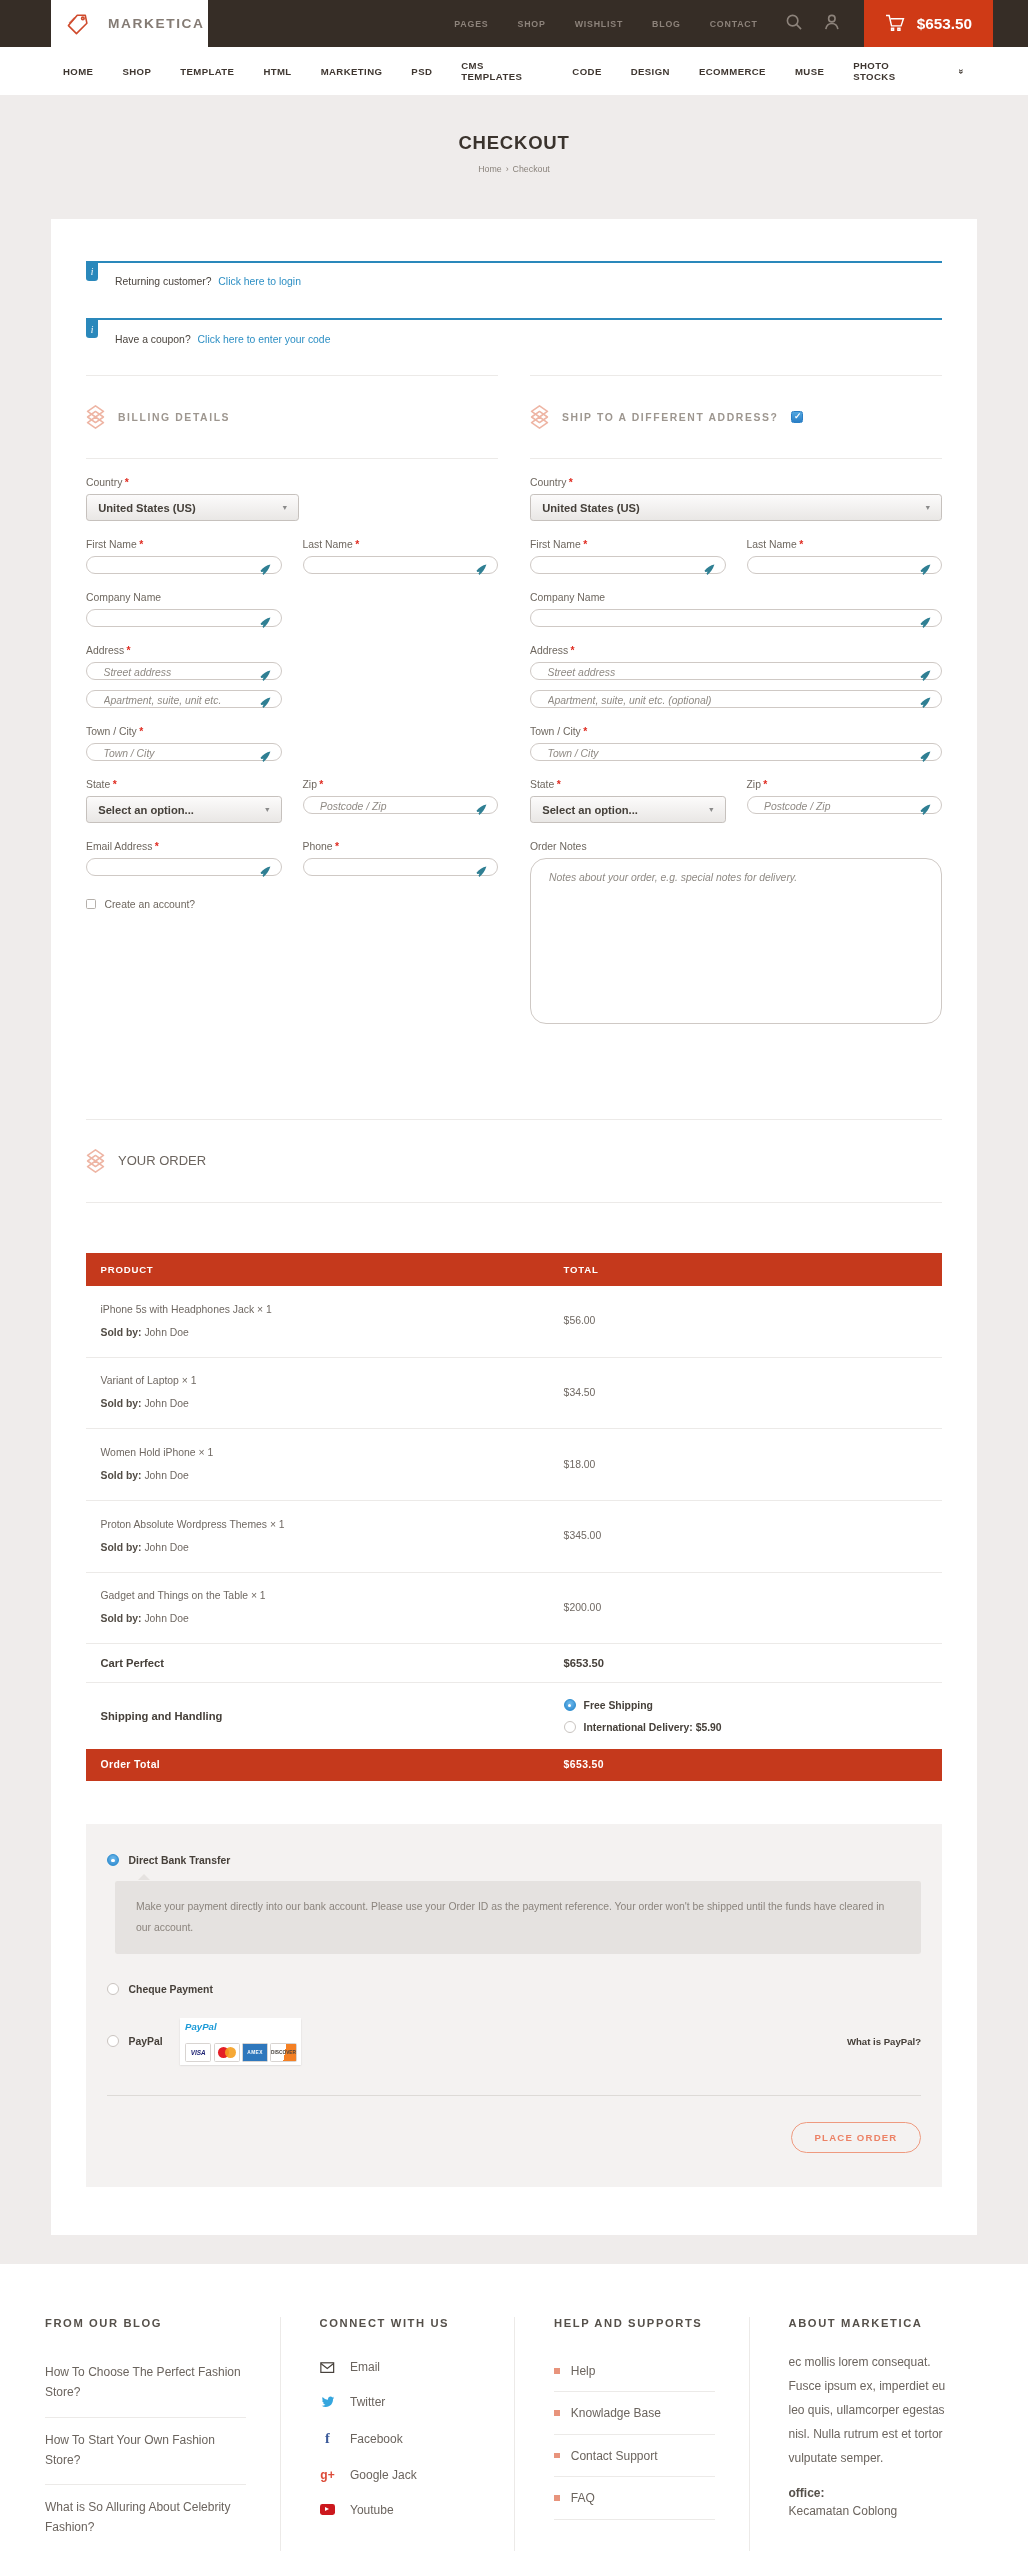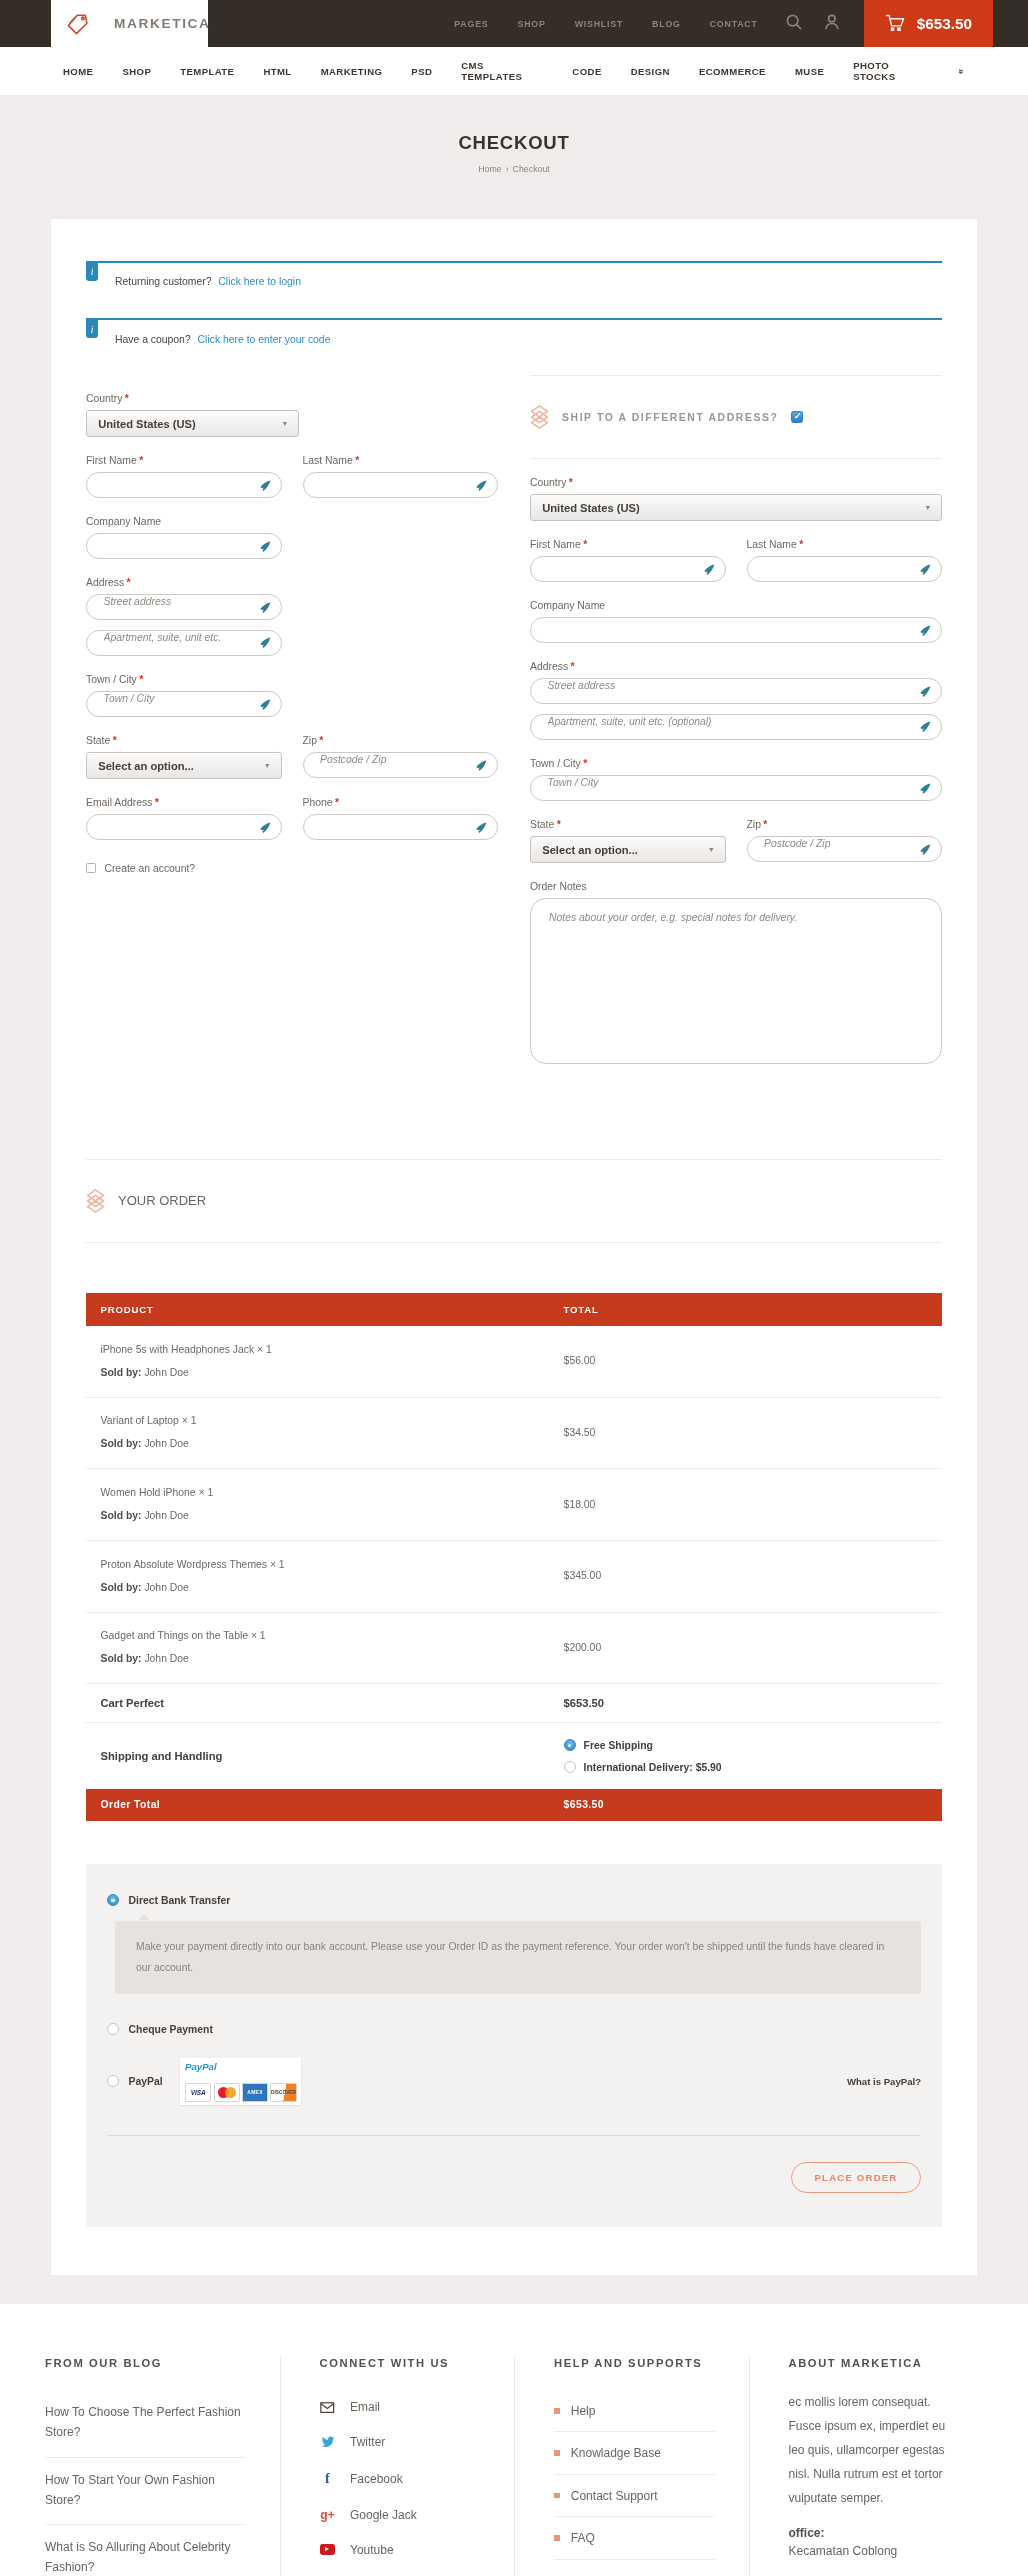--- a/index.html
+++ b/index.html
@@ -5,21 +5,21 @@
   * { box-sizing: border-box; }
   html,body { margin:0; padding:0; }
   body {
     width:1028px; margin:0 auto; background:#efeceb;
     font-family:"Liberation Sans", sans-serif; color:#6b645e;
   }
   a { text-decoration:none; color:inherit; cursor:pointer; }
 
   
   .topbar { height:47px; background:#362d26; display:flex; align-items:center; padding:0 35px 0 51px; position:relative; }
-  .logo-box { background:#fff; height:47px; width:157px; display:flex; align-items:center; gap:26px; padding:0 14.5px; flex:none; }
+  .logo-box { background:#fff; height:47px; width:157px; display:flex; align-items:center; gap:20px; padding:0 14.5px; flex:none; }
   .logo-box svg { flex:none; }
   .brand-name { font-size:13.7px; font-weight:bold; letter-spacing:1.6px; color:#847b74; }
   .topnav { margin-left:auto; display:flex; gap:29px; align-items:center; }
   .topnav a { font-size:8.8px; font-weight:bold; letter-spacing:0.8px; color:#8d837b; }
   .hdr-icons { display:flex; gap:21px; align-items:center; margin:0 22.5px 0 27px; }
   .cart-block { height:47px; background:#cf3a16; display:flex; align-items:center; gap:11.2px; padding:0 21px; color:#fff; }
   .cart-total { font-size:15.3px; font-weight:bold; }
 
   
   .mainnav { background:#fff; height:48px; display:flex; align-items:center; gap:29px; padding:0 63px; }
@@ -44,22 +44,22 @@
 
   
   .form-grid { display:grid; grid-template-columns:1fr 1fr; column-gap:32px; margin-top:21px; }
   .col-head { border-top:0.8px solid #eceae8; border-bottom:0.8px solid #eceae8; padding:29px 0; display:flex; align-items:center; gap:13px; }
   .col-head .sec-title { font-size:10.4px; font-weight:bold; letter-spacing:1.6px; color:#9d968f; }
 
   .f-label { margin:17.7px 0 6.4px; font-size:10.4px; color:#6e675f; }
   .req { color:#e02b20; font-weight:bold; margin-left:2.4px; }
   .half-row { display:grid; grid-template-columns:1fr 1fr; column-gap:21px; }
 
-  .pill { position:relative; height:26px; border:0.8px solid #cfc9c5; border-radius:13.7px; background:#fff;
-          display:flex; align-items:flex-start; padding:0 27px 0 14.5px; }
+  .pill { position:relative; height:18px; border:0.8px solid #cfc9c5; border-radius:13.7px; background:#fff;
+          display:flex; align-items:flex-end; padding:0 27px 0 14.5px; }
   .pill input { border:0; outline:0; width:100%; background:transparent; font-family:"Liberation Sans",sans-serif;
                 font-size:10.4px; font-style:italic; color:#55504a; }
   .pill input::placeholder { color:#8f8a84; opacity:1; }
   .pill .pen { position:absolute; right:9.6px; top:6.4px; }
   .pill + .pill { margin-top:9.6px; }
 
   .sel { height:27px; border:0.8px solid #c6c1bd; border-radius:3.2px; background:linear-gradient(#fcfbfb,#e9e7e5);
          display:flex; align-items:center; justify-content:space-between; padding:0 9.6px 0 11.2px;
          font-size:11.2px; font-weight:bold; color:#45403a; cursor:pointer; }
   .sel .arrow { font-size:7.2px; color:#8a8a8a; }
@@ -232,20 +232,28 @@
 
   <div class="notice">
     <span class="itab">i</span>
     <span class="pre">Have a coupon?</span>
     <a>Click here to enter your code</a>
   </div>
 
   <div class="form-grid">
 
     <section>
+      <div class="col-head">
+        <svg width="19" height="24" viewBox="0 0 24 30" fill="none" stroke="#eeb5a4" stroke-width="2" stroke-linejoin="round">
+          <path d="M12 1 L22 8 L12 15 L2 8 Z"></path>
+            <path d="M12 8 L22 15 L12 22 L2 15 Z"></path>
+            <path d="M12 15 L22 22 L12 29 L2 22 Z"></path>
+        </svg>
+        <span class="sec-title">BILLING DETAILS</span>
+      </div>
 
       <div class="f-label"><span>Country</span><span class="req">*</span></div>
       <div class="sel narrow">
         <span>United States (US)</span>
           <span class="arrow">▼</span>
       </div>
 
       <div class="half-row">
         <div>
           <div class="f-label"><span>First Name</span><span class="req">*</span></div>

